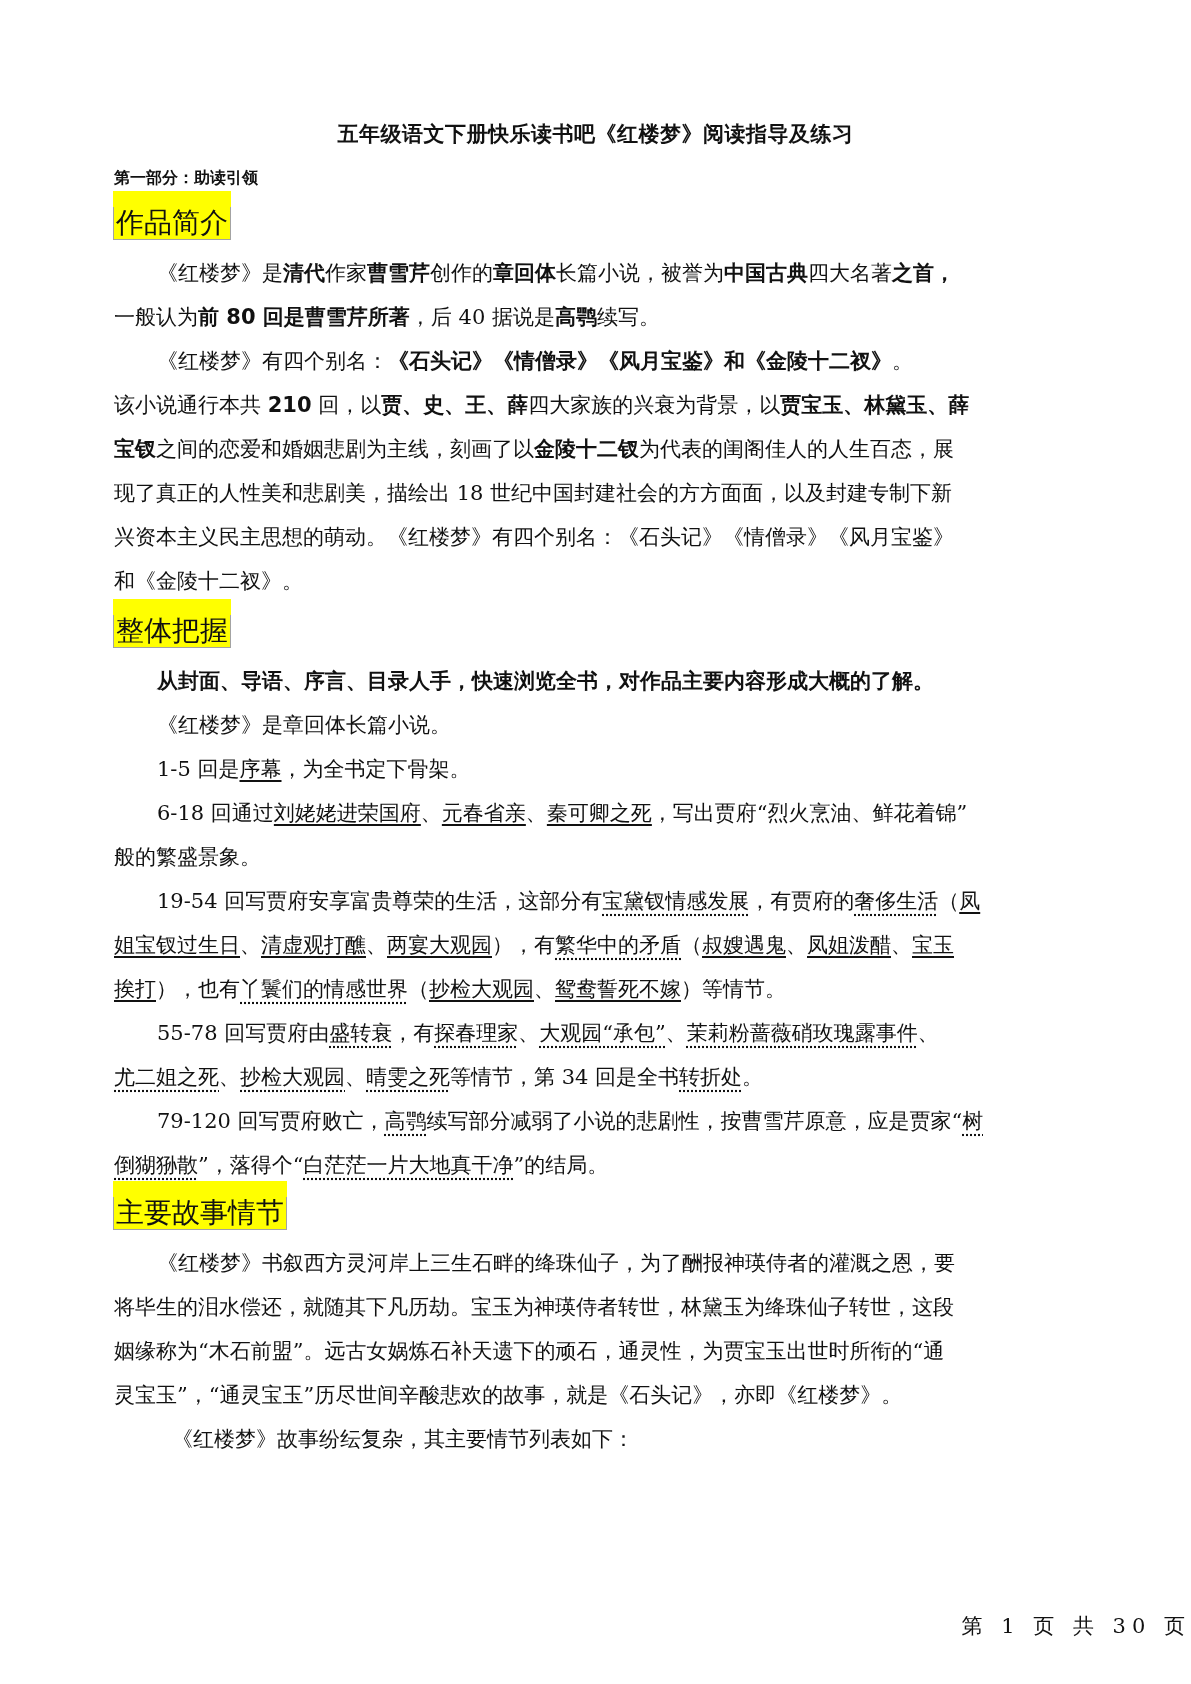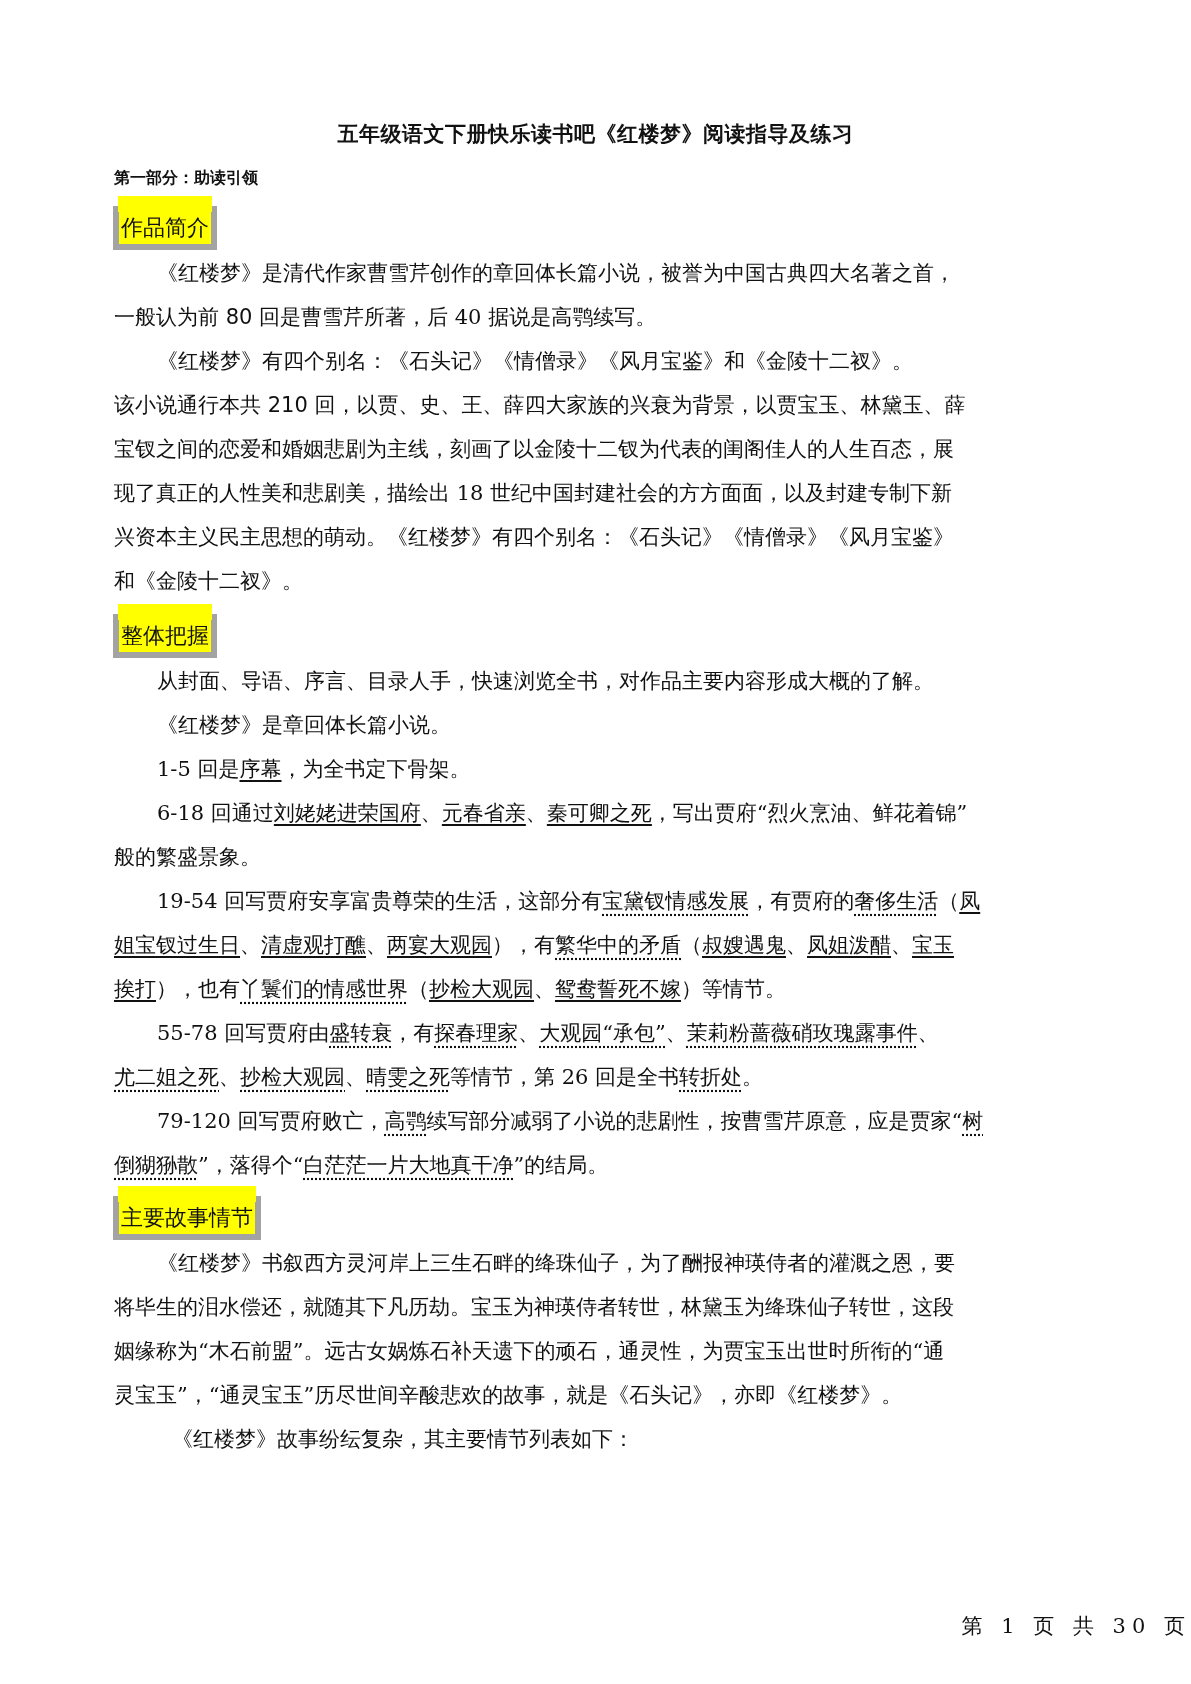--- a/index.html
+++ b/index.html
@@ -2,26 +2,26 @@
 <html><head>
 <meta charset="utf-8">
 <style>
   html, body { margin: 0; padding: 0; background: #ffffff; }
   body { width: 1191px; height: 1684px; position: relative; overflow: hidden;
          font-family: "DejaVu Serif", "Liberation Serif", serif; color: #111; }
   .page { position: absolute; left: 0; top: 0; width: 1191px; height: 1684px; border-radius: 7px; }
   .title { position: absolute; top: 120px; left: 0; width: 100%; text-align: center;
            font-family: "DejaVu Sans", sans-serif; font-weight: bold; font-size: 21px; letter-spacing: 0.5px; }
   .part { position: absolute; left: 114px; top: 168px; font-family: "DejaVu Sans", sans-serif; font-weight: bold; font-size: 16px; }
-  .hl { position: absolute; left: 113px; background: #ffff00; border: 6px solid #a3a3a3;
-        font-family: "DejaVu Sans", sans-serif; font-size: 22px; padding: 0 2px; line-height: 32px; }
+  .hl { position: absolute; left: 113px; background: #ffff00; border: 1px solid #a3a3a3;
+        font-family: "DejaVu Sans", sans-serif; font-size: 28px; padding: 0 2px; line-height: 32px; }
   .hl::before { content: ""; position: absolute; left: -1px; right: -1px; top: -16px; height: 16px; background: #ffff00; }
   .line { position: absolute; left: 114px; width: 960px; font-size: 21px; white-space: nowrap; line-height: 30px; }
   .ind { left: 157px; }
-  b { font-family: "DejaVu Sans", sans-serif; font-weight: normal; }
+  b { font-family: "DejaVu Sans", sans-serif; font-weight: bold; }
   .u { text-decoration: underline; text-underline-offset: 4px; }
   .dot { text-decoration: underline dotted; text-underline-offset: 6px; }
   .footer { position: absolute; top: 1612px; left: 0; width: 100%; text-align: right; font-size: 21px; letter-spacing: 6px; }
 </style>
 </head>
 <body>
 
 <div class="page">
   <div class="title">五年级语文下册快乐读书吧《红楼梦》阅读指导及练习</div>
   <div class="part">第一部分：助读引领</div>
@@ -64,21 +64,21 @@
   <div class="line" style="top:930px">
     <span class="u">姐宝钗过生日</span><span>、</span><span class="u">清虚观打醮</span><span>、</span><span class="u">两宴大观园</span><span>），有</span><span class="dot">繁华中的矛盾</span><span>（</span><span class="u">叔嫂遇鬼</span><span>、</span><span class="u">凤姐泼醋</span><span>、</span><span class="u">宝玉</span>
   </div>
   <div class="line" style="top:974px">
     <span class="u">挨打</span><span>），也有</span><span class="dot">丫鬟们的情感世界</span><span>（</span><span class="u">抄检大观园</span><span>、</span><span class="u">鸳鸯誓死不嫁</span><span>）等情节。</span>
   </div>
   <div class="line ind" style="top:1018px">
     <span>55-78 回写贾府由</span><span class="dot">盛转衰</span><span>，有</span><span class="dot">探春理家</span><span>、</span><span class="dot">大观园“承包”</span><span>、</span><span class="dot">茉莉粉蔷薇硝玫瑰露事件</span><span>、</span>
   </div>
   <div class="line" style="top:1062px">
-    <span class="dot">尤二姐之死</span><span>、</span><span class="dot">抄检大观园</span><span>、</span><span class="dot">晴雯之死</span><span>等情节，第 26 回是全书</span><span class="dot">转折处</span><span>。</span>
+    <span class="dot">尤二姐之死</span><span>、</span><span class="dot">抄检大观园</span><span>、</span><span class="dot">晴雯之死</span><span>等情节，第 34 回是全书</span><span class="dot">转折处</span><span>。</span>
   </div>
   <div class="line ind" style="top:1106px">
     <span>79-120 回写贾府败亡，</span><span class="dot">高鹗</span><span>续写部分减弱了小说的悲剧性，按曹雪芹原意，应是贾家“</span><span class="dot">树</span>
   </div>
   <div class="line" style="top:1150px">
     <span class="dot">倒猢狲散</span><span>”，落得个“</span><span class="dot">白茫茫一片大地真干净</span><span>”的结局。</span>
   </div>
 
   <div class="hl" style="top:1196px">主要故事情节</div>
 

